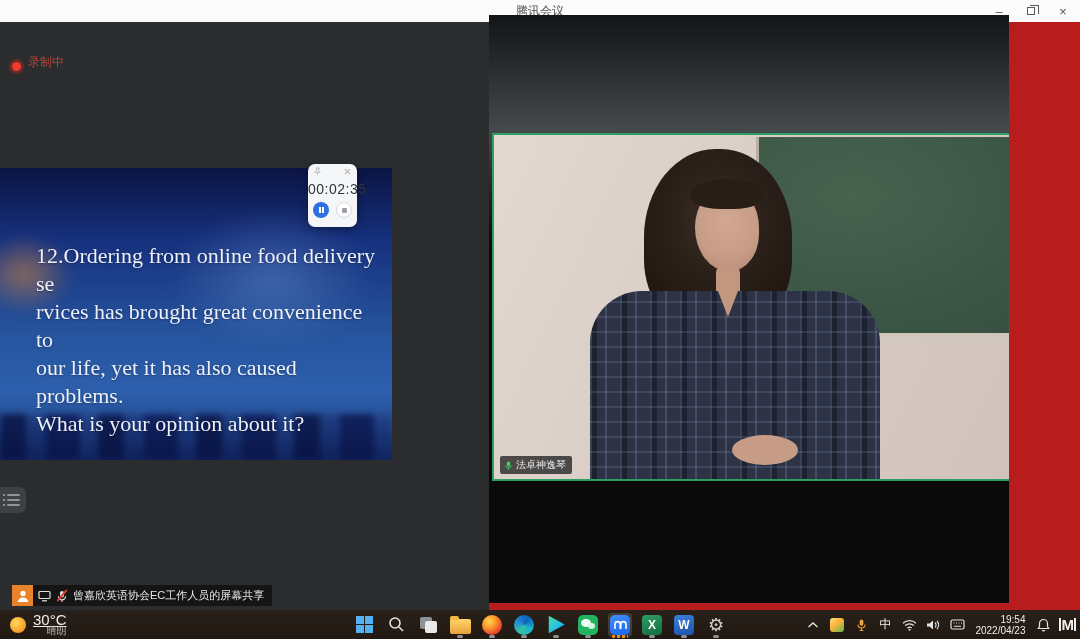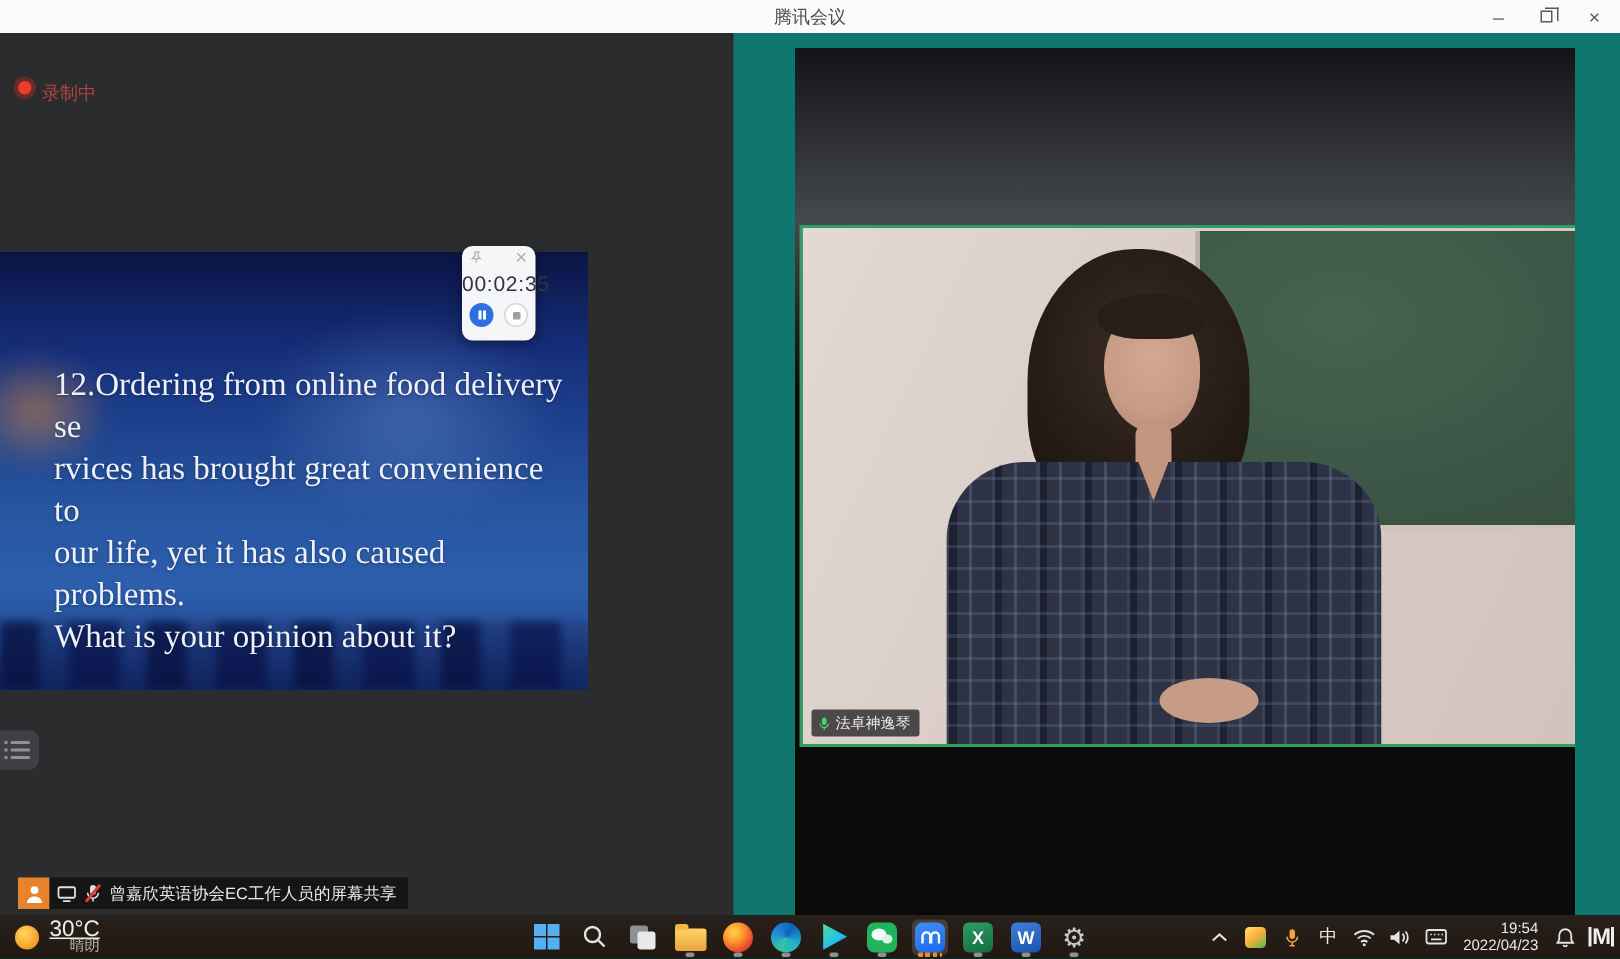--- a/index.html
+++ b/index.html
@@ -1,31 +1,31 @@
 <!DOCTYPE html>
 <html><head>
 <meta charset="utf-8">
 <style>
   * { margin:0; padding:0; box-sizing:border-box; }
   html,body { background:#000; }
   body { font-family:"Liberation Sans", sans-serif; }
-  #screen { position:relative; width:1080px; height:639px; overflow:hidden; background:#0f766e; }
+  #screen { position:relative; width:1080px; height:639px; overflow:hidden; background:#b91c1c; }
 
   
   .titlebar { position:absolute; top:0; left:0; width:1080px; height:22px; background:#fbfbfb; display:flex; align-items:center; justify-content:center; }
   .titlebar .title { font-size:12px; color:#4d4d4d; }
   .win-controls { position:absolute; right:6px; top:0; height:22px; display:flex; align-items:center; gap:10px; }
   .win-btn { width:22px; height:20px; display:flex; align-items:center; justify-content:center; color:#5a5a5a; font-size:13px; cursor:default; }
   .restore-box { width:8px; height:8px; border:1px solid #5a5a5a; position:relative; background:#fbfbfb; }
   .restore-box::before { content:""; position:absolute; left:2px; top:-3px; width:8px; height:8px; border:1px solid #5a5a5a; border-left:none; border-bottom:none; }
 
   
   .left-pane { position:absolute; left:0; top:22px; width:489px; height:588px; background:#2a2c2e; overflow:hidden; }
 
-  .rec-indicator { position:absolute; left:12px; top:32px; display:flex; align-items:flex-start; gap:7px; }
+  .rec-indicator { position:absolute; left:12px; top:32px; display:flex; align-items:flex-end; gap:7px; }
   .rec-dot { width:9px; height:9px; border-radius:50%; background:#ee3b2d; box-shadow:0 0 0 3px rgba(150,45,35,.55); }
   .rec-label { font-size:12px; color:#b5453c; }
 
   .slide { position:absolute; left:0; top:146px; width:392px; height:292px; overflow:hidden;
     background:linear-gradient(180deg,#0b1444 0%,#16307d 24%,#27559f 58%,#2f63b2 84%,#1d4390 100%); }
   .slide-glow-orange { position:absolute; left:-26px; top:66px; width:100px; height:80px; border-radius:50%;
     background:radial-gradient(closest-side, rgba(222,140,60,.55), rgba(222,140,60,0)); filter:blur(6px); }
   .slide-glow-blue { position:absolute; right:20px; top:40px; width:200px; height:140px; border-radius:50%;
     background:radial-gradient(closest-side, rgba(130,175,230,.32), rgba(130,175,230,0)); filter:blur(8px); }
   .skyline { position:absolute; left:0; bottom:0; width:100%; height:46px; filter:blur(3px); opacity:.85;
@@ -57,21 +57,21 @@
   .list-btn .row::before { content:""; position:absolute; left:-4px; top:0; width:2px; height:2px; background:#8f9296; }
 
   .share-banner { position:absolute; left:0; top:563px; height:21px; display:flex; align-items:stretch;margin-left:12px; }
   .share-avatar { width:21px; height:21px; background:#e8832c; display:flex; align-items:center; justify-content:center; }
   .share-strip { background:rgba(18,18,18,.85); display:flex; align-items:center; gap:5px; padding:0 8px 0 5px; }
   .share-label { font-size:11px; color:#e8e8e8; white-space:nowrap; }
   .mic-muted-wrap { position:relative; width:12px; height:13px; }
   .mic-slash { position:absolute; left:5px; top:-1px; width:2px; height:15px; background:#e03c2f; transform:rotate(40deg); border-radius:1px; }
 
   
-  .right-pane { position:absolute; left:489px; top:32px; width:520px; height:588px; background:#0a0a0b; overflow:hidden;margin-left:41px; }
+  .right-pane { position:absolute; left:489px; top:15px; width:520px; height:588px; background:#0a0a0b; overflow:hidden; }
   .rp-glow { position:absolute; left:0; top:0; width:100%; height:230px;
     background:linear-gradient(180deg,#131417 0%,#45484c 50%,#222326 78%,#0a0a0b 100%); }
   .video { position:absolute; left:3px; top:118px; width:586px; height:348px; border:2px solid #2f9e63;
     background:linear-gradient(115deg,#e3d9d2 0%,#d9cdc6 40%,#cfc2bb 100%); overflow:hidden; }
   .board { position:absolute; left:262px; top:2px; right:5px; height:196px;
     background:radial-gradient(120% 120% at 30% 30%, #47634f 0%, #3c5747 45%, #32493b 100%);
     border-left:3px solid #b9af a4; border-left:3px solid #b9afa4; }
   .board-tray { position:absolute; left:262px; top:198px; right:5px; height:4px; background:#cfc5b8; }
   .person-hair { position:absolute; left:150px; top:14px; width:148px; height:184px; border-radius:48% 48% 40% 40%;
     background:radial-gradient(60% 55% at 50% 38%, #3b2d23 0%, #2a2019 60%, #201811 100%); }

